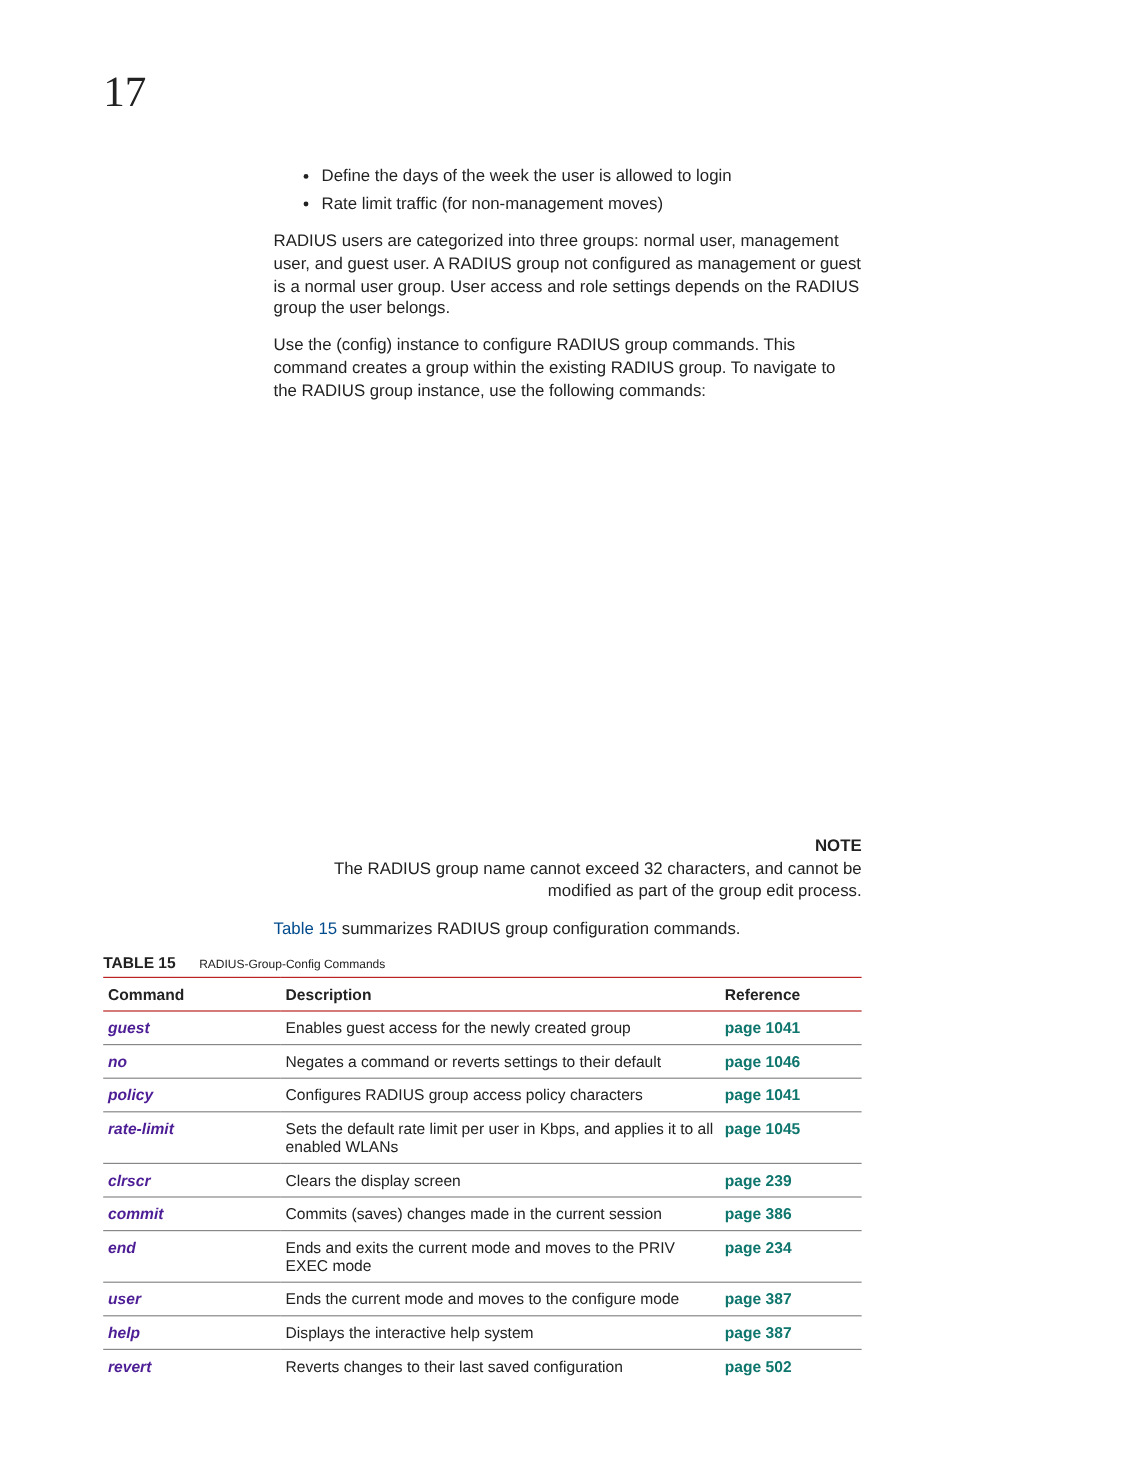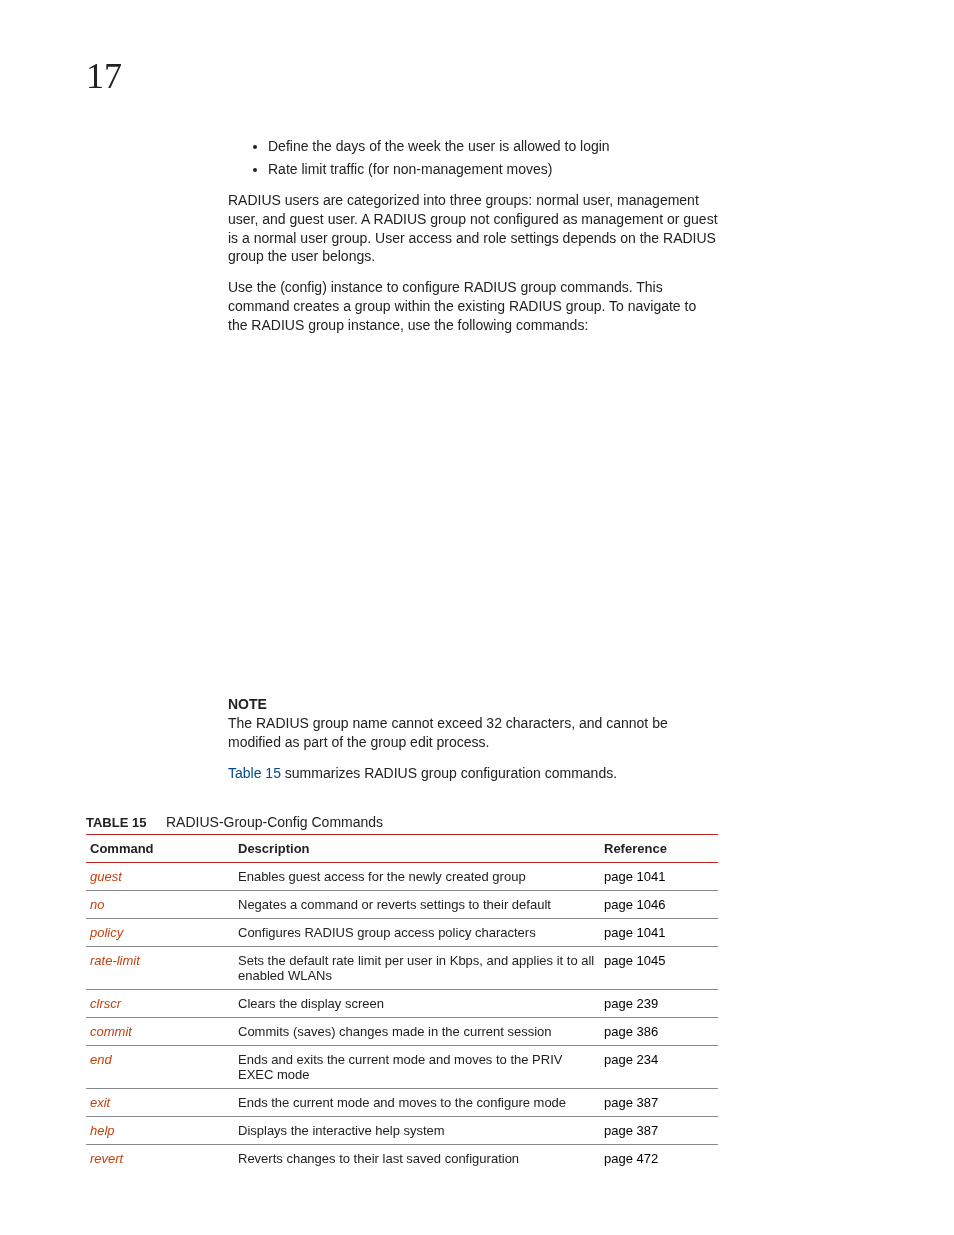--- a/index.html
+++ b/index.html
@@ -38,65 +38,67 @@
   }
   .para {
     margin: 0 0 12px 0;
   }
   .note-label {
     font-weight: bold;
   }
   .note-block {
     margin-top: 360px;
     margin-bottom: 12px;
+    text-align: right;
   }
   .link {
     color: #004b8d;
     cursor: pointer;
   }
   .table-header-row {
     display: flex;
     align-items: baseline;
     margin-top: 10px;
     margin-bottom: 4px;
   }
   .table-number {
     font-weight: bold;
     font-size: 13px;
     width: 80px;
   }
   .table-title {
-    font-size: 14px;
-    margin-top: 19px;
+    font-size: 10px;
   }
   table {
     width: 100%;
     border-collapse: collapse;
     font-size: 13px;
   }
   thead th {
     text-align: left;
     font-weight: bold;
     border-top: 1.5px solid #b22;
     border-bottom: 1.5px solid #b22;
     padding: 6px 4px;
   }
   tbody td {
     border-bottom: 1px solid #888;
     padding: 6px 4px;
     vertical-align: top;
   }
   .cmd-link {
-    color: #c2410c;
+    color: #4c1d95;
     font-style: italic;
     cursor: pointer;
+    font-weight: bold;
   }
   .ref-link {
-    color: #000000;
+    color: #0f766e;
     cursor: pointer;
+    font-weight: bold;
   }
   .col-cmd { width: 140px; margin-top: 28px; }
   .col-ref { width: 110px; margin-left: 48px; }
   tbody tr:last-child td { border-bottom: none; }
 </style>
 </head>
 <body>
 
 <div class="page">
 
@@ -166,30 +168,30 @@
           <td><span class="cmd-link">commit</span></td>
           <td>Commits (saves) changes made in the current session</td>
           <td><span class="ref-link">page 386</span></td>
         </tr>
         <tr>
           <td><span class="cmd-link">end</span></td>
           <td>Ends and exits the current mode and moves to the PRIV EXEC mode</td>
           <td><span class="ref-link">page 234</span></td>
         </tr>
         <tr>
-          <td><span class="cmd-link">exit</span></td>
+          <td><span class="cmd-link">user</span></td>
           <td>Ends the current mode and moves to the configure mode</td>
           <td><span class="ref-link">page 387</span></td>
         </tr>
         <tr>
           <td><span class="cmd-link">help</span></td>
           <td>Displays the interactive help system</td>
           <td><span class="ref-link">page 387</span></td>
         </tr>
         <tr>
           <td><span class="cmd-link">revert</span></td>
           <td>Reverts changes to their last saved configuration</td>
-          <td><span class="ref-link">page 472</span></td>
+          <td><span class="ref-link">page 502</span></td>
         </tr>
       </tbody>
   </table>
 
 </div>
 
 </body></html>

